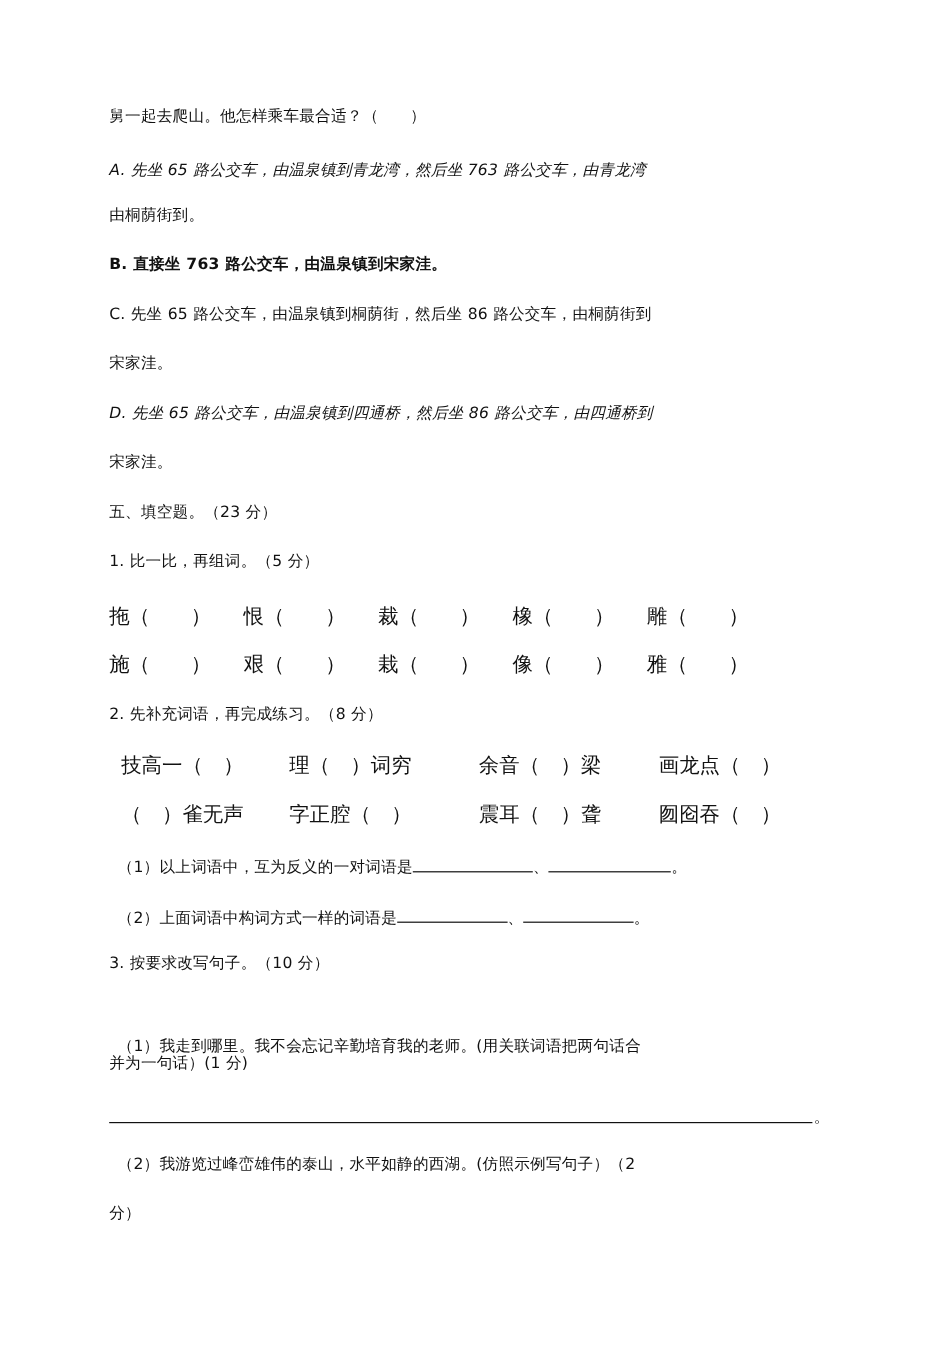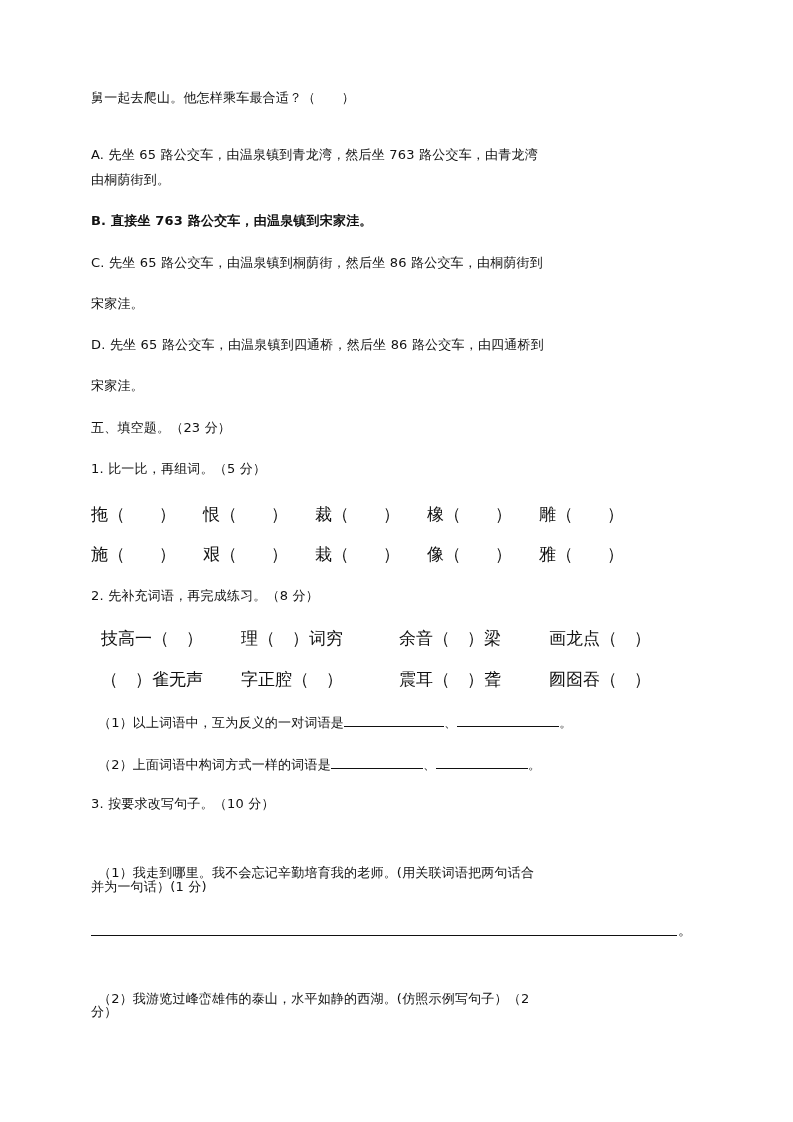--- a/index.html
+++ b/index.html
@@ -17,38 +17,38 @@
   }
   .cell { position: absolute; font-size: 17px; line-height: 22px; white-space: nowrap; }
   .longline { position: absolute; left: 91px; top: 935px; width: 586px; border-bottom: 1px solid #111; }
   .period-after { position: absolute; left: 678px; top: 922px; font-size: 14px; }
 </style>
 </head>
 <body>
 
 <div class="line" style="top:87px;">舅一起去爬山。他怎样乘车最合适？（　　）</div>
 
-<div class="line" style="top:144px;">
+<div class="line" style="top:132px;font-style:italic;">
   <span>A.</span>
   <span>先坐 65 路公交车，由温泉镇到青龙湾，然后坐 763 路公交车，由青龙湾</span>
 </div>
 <div class="line" style="top:169px;">由桐荫街到。</div>
 
 <div class="line" style="top:210px;font-weight:bold;">
   <span>B.</span>
   <span>直接坐 763 路公交车，由温泉镇到宋家洼。</span>
 </div>
 
 <div class="line" style="top:252px;">
   <span>C.</span>
   <span>先坐 65 路公交车，由温泉镇到桐荫街，然后坐 86 路公交车，由桐荫街到</span>
 </div>
 <div class="line" style="top:293px;">宋家洼。</div>
 
-<div class="line" style="top:334px;">
+<div class="line" style="top:334px;font-style:italic;">
   <span>D.</span>
   <span>先坐 65 路公交车，由温泉镇到四通桥，然后坐 86 路公交车，由四通桥到</span>
 </div>
 <div class="line" style="top:375px;">宋家洼。</div>
 
 <div class="line" style="top:417px;">五、填空题。（23 分）</div>
 <div class="line" style="top:458px;">1. 比一比，再组词。（5 分）</div>
 
 <div>
   <span class="cell" style="left:91px;top:503px;">拖（　　）</span>
@@ -87,14 +87,14 @@
   <span>（2）上面词语中构词方式一样的词语是</span><span class="blank" style="width:92px;"></span><span>、</span><span class="blank" style="width:92px;"></span><span>。</span>
 </div>
 
 <div class="line" style="top:793px;">3. 按要求改写句子。（10 分）</div>
 <div class="line" style="top:834px;left:98px;margin-top:28px;">（1）我走到哪里。我不会忘记辛勤培育我的老师。(用关联词语把两句话合</div>
 <div class="line" style="top:876px;">并为一句话）(1 分)</div>
 
 <div class="longline"></div>
 <span class="period-after">。</span>
 
-<div class="line" style="top:960px;left:98px;margin-top:28px;">（2）我游览过峰峦雄伟的泰山，水平如静的西湖。(仿照示例写句子）（2</div>
+<div class="line" style="top:960px;left:98px;">（2）我游览过峰峦雄伟的泰山，水平如静的西湖。(仿照示例写句子）（2</div>
 <div class="line" style="top:1001px;">分）</div>
 
 </body></html>

